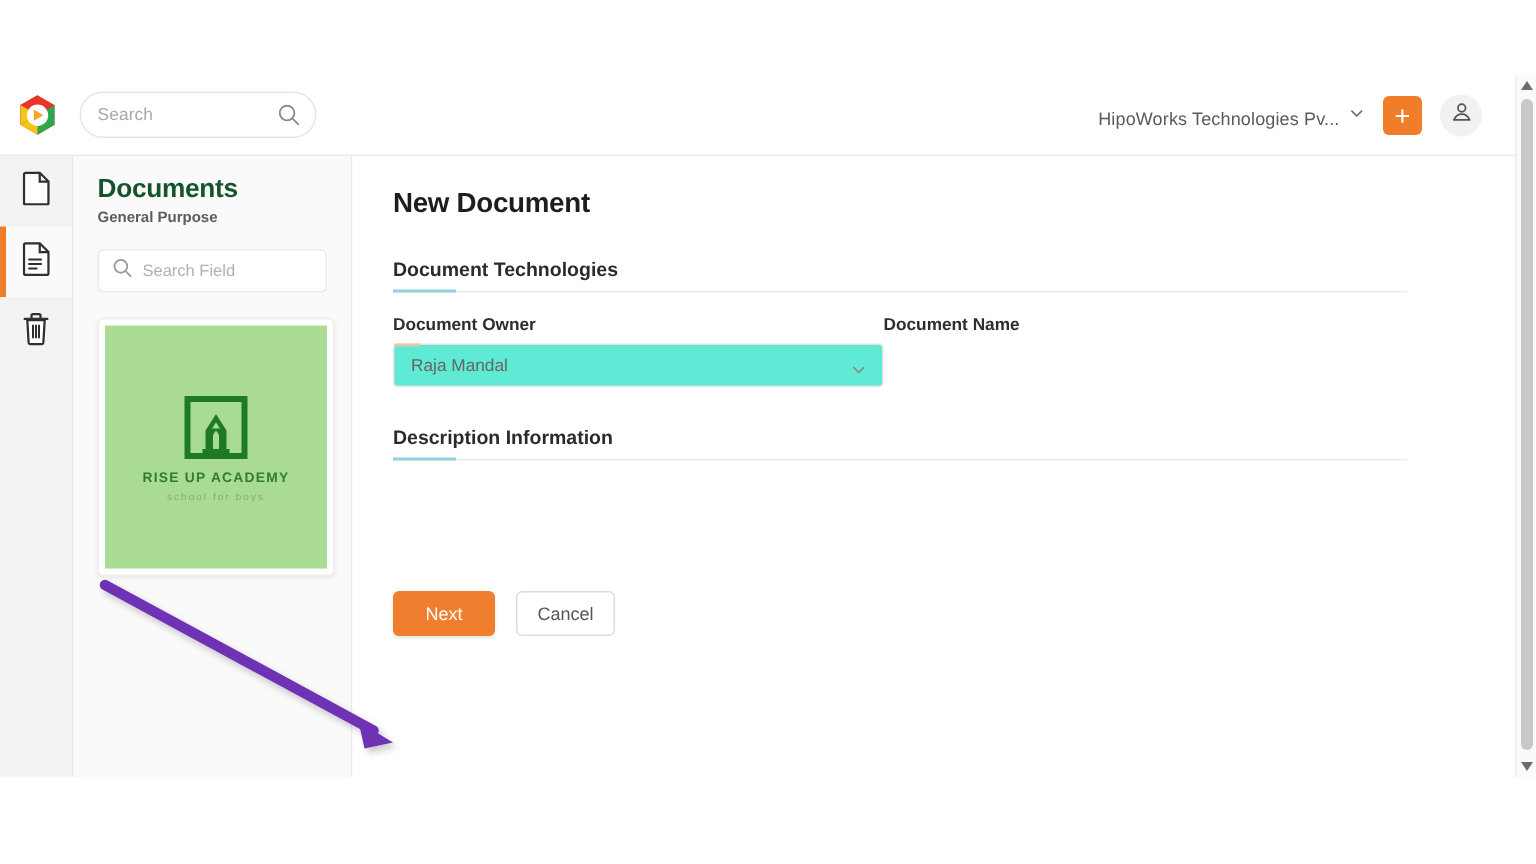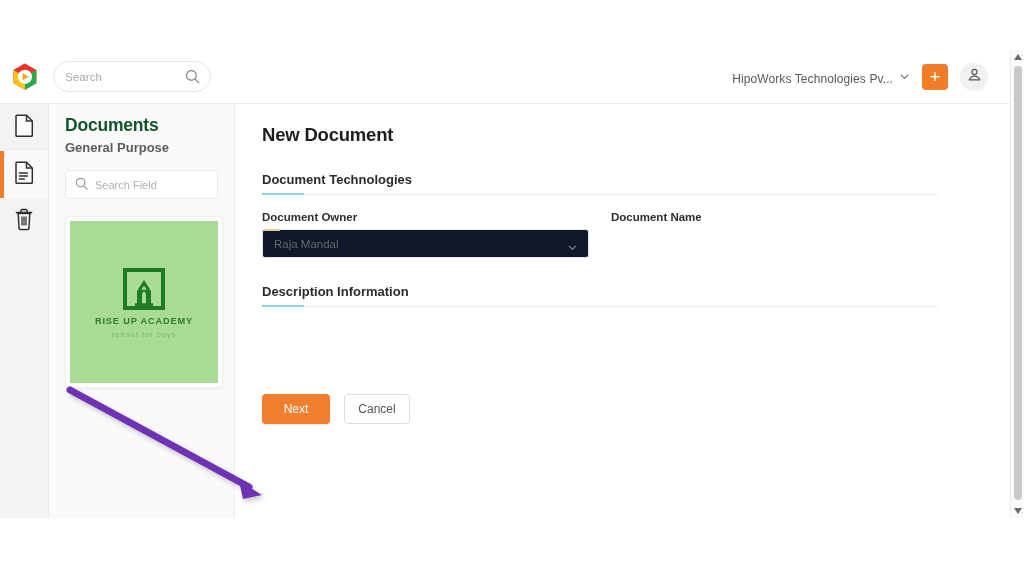--- a/index.html
+++ b/index.html
@@ -87,21 +87,21 @@
 
   
   .sidebar {
     width: 186px; flex: none;
     background: #fafafa;
     border-right: 1px solid #ececec;
     padding: 54px 0 0 0;
   }
   .sb-inner { padding: 11px 16px 0 16px; }
   .sb-title { font-size: 17.5px; font-weight: bold; color: #14532d; letter-spacing: -.2px; }
-  .sb-sub { font-size: 13px; color: #5c5c5c; margin-top: 4px; font-weight: 600; }
+  .sb-sub { font-size: 10px; color: #5c5c5c; margin-top: 4px; font-weight: 600; }
   .sb-search {
     margin-top: 15px;
     height: 29px; border: 1px solid #eaeaea; border-radius: 4px;
     background: #fff; display: flex; align-items: center; padding: 0 9px; gap: 7px;
   }
   .sb-search .ph { font-size: 11px; color: #b0b0b0; }
 
   .thumb-card {
     margin-top: 17px;
     width: 158px; height: 172px;
@@ -138,27 +138,27 @@
     font-size: 13px; font-weight: bold; color: #2b2b2b;
     padding-bottom: 7px; position: relative;
     border-bottom: 1px solid #eaeaea;
     width: 676px;
   }
   .section-head::after {
     content: ""; position: absolute; left: 0; bottom: -1px;
     width: 42px; height: 2px; background: #8fd4de;
   }
 
-  .row { display: flex; gap: 22px; margin-top: 16px; }
+  .row { display: flex; margin-top: 16px; }
   .field { flex: 1; max-width: 327px; }
   .field.wide { max-width: 676px; flex: none; width: 676px; }
   .flabel { font-size: 11.5px; font-weight: bold; color: #2e2e2e; margin-bottom: 6px; }
   .control {
     height: 29px; border: 1px solid #e3e3e3; border-radius: 3px;
-    background: #0f172a; display: flex; align-items: center;
+    background: #5eead4; display: flex; align-items: center;
     padding: 0 11px; position: relative;
     box-shadow: inset 0 1px 0 rgba(0,0,0,.01);
   }
   .control.tick::before {
     content: ""; position: absolute; left: 0; top: -1px;
     width: 17px; height: 2px; background: #e8c9a4;
   }
   .control .val { font-size: 11.5px; color: #666; }
   .control .chev { position: absolute; right: 10px; top: 9px; }
   .textarea {

